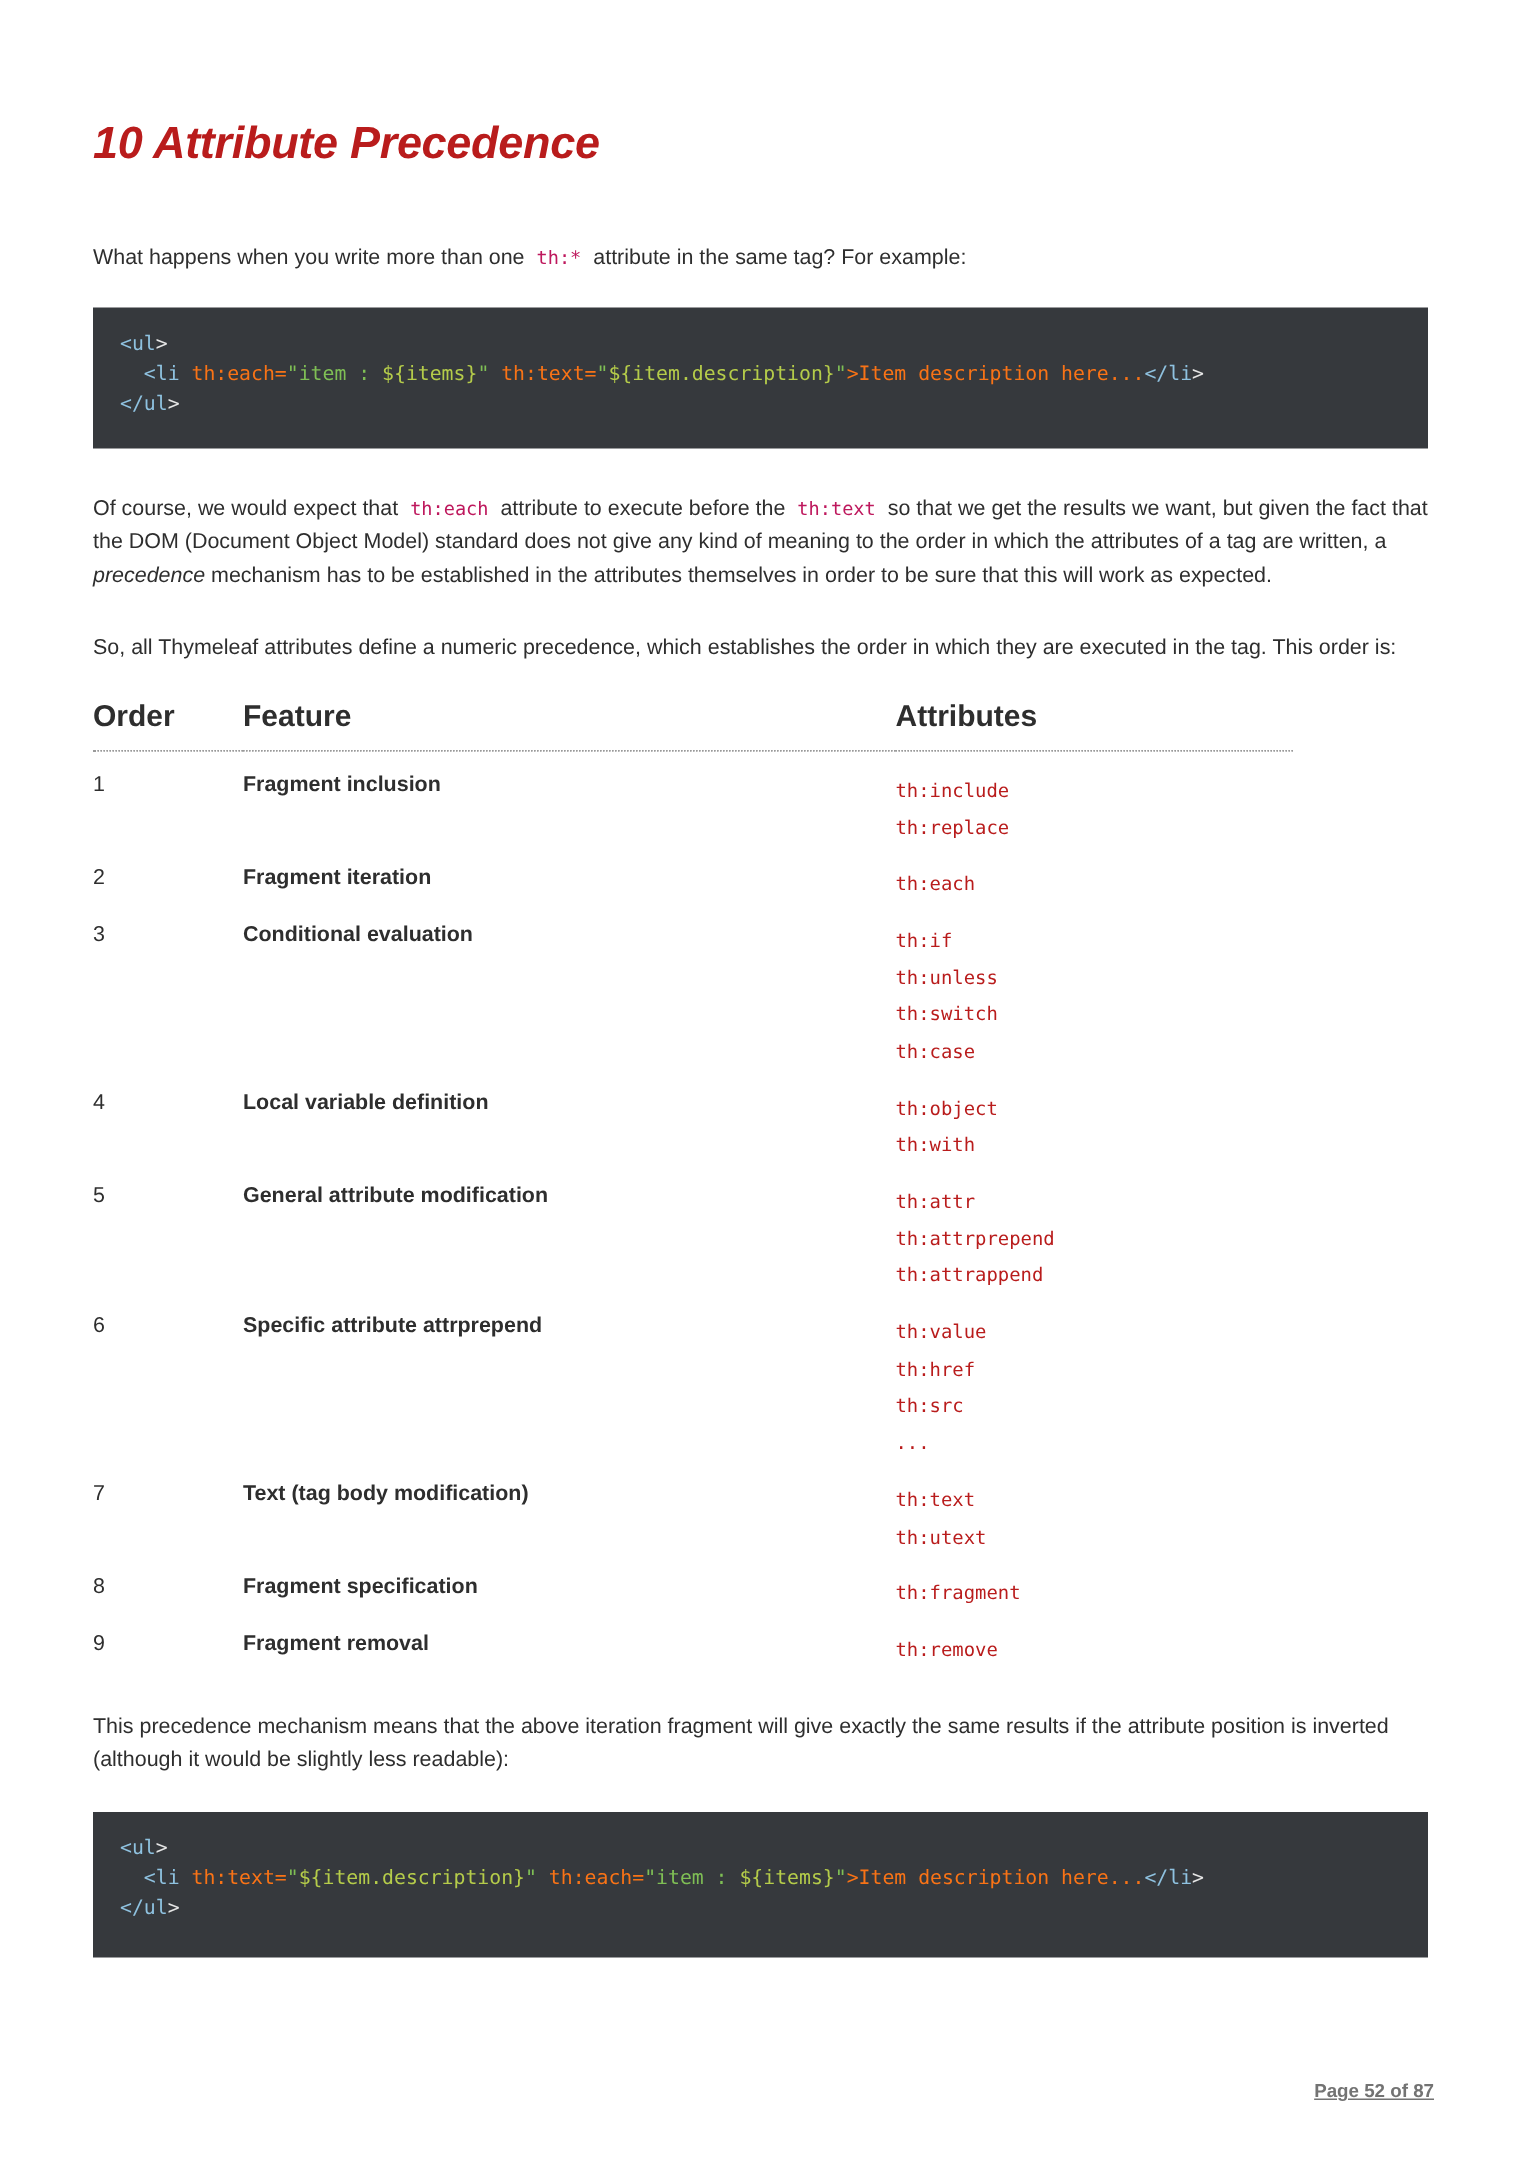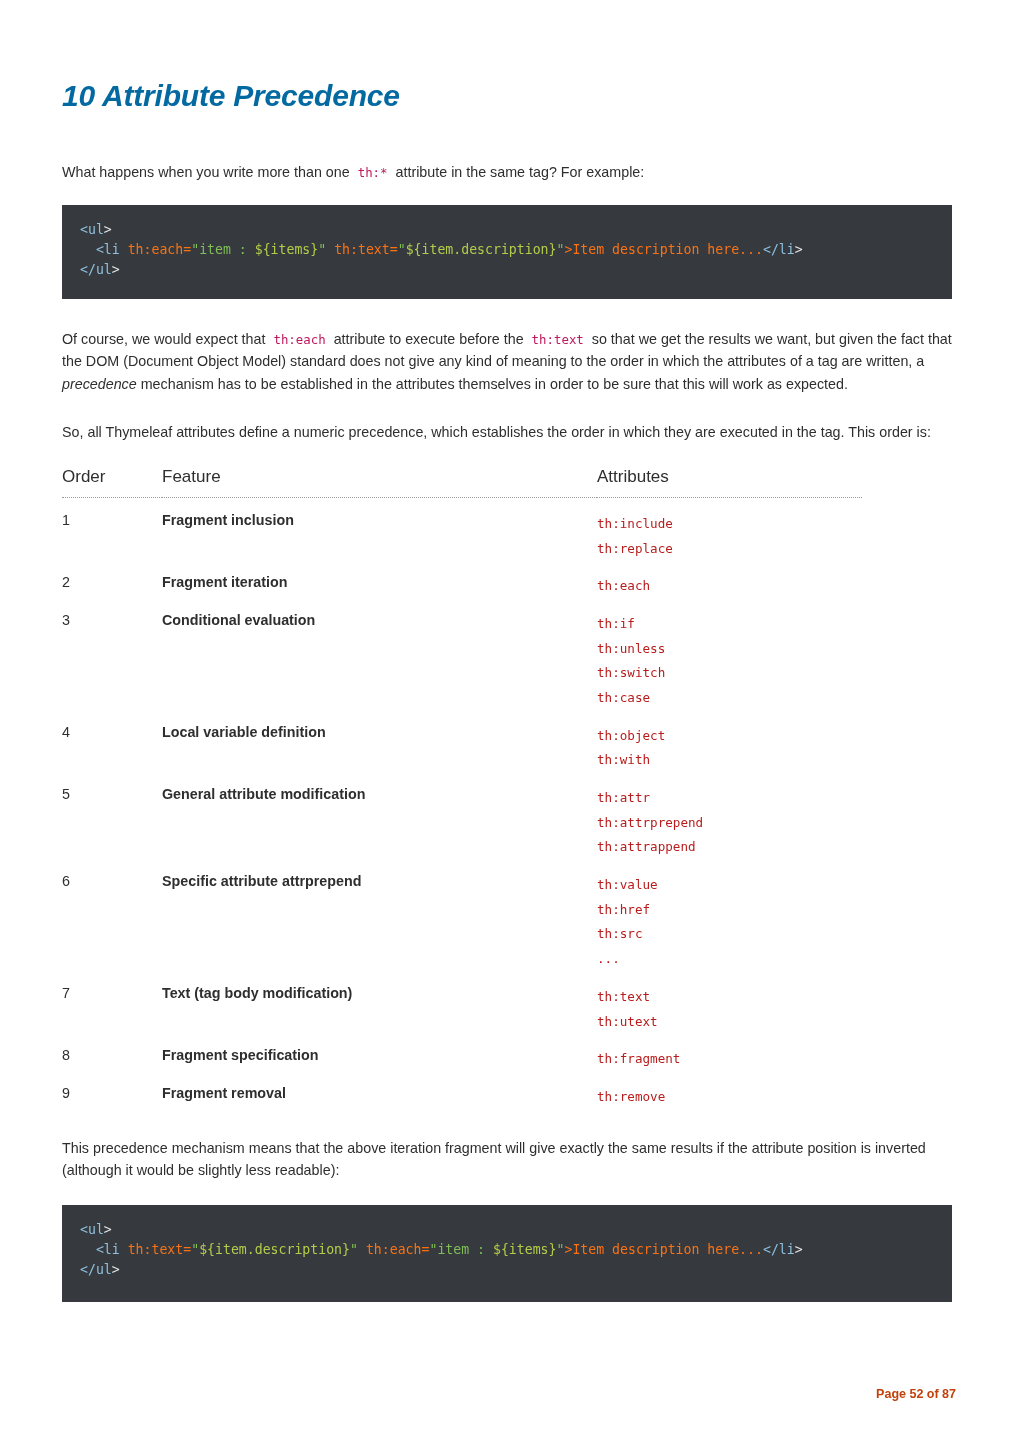--- a/index.html
+++ b/index.html
@@ -21,21 +21,21 @@
     width: 1018px;
     height: 1440px;
     box-sizing: border-box;
     padding: 0 62px;
   }
 
   h1.doc-title {
     font-size: 30px;
     font-weight: bold;
     font-style: italic;
-    color: #0369a1;
+    color: #b91c1c;
     margin: 0;
     padding-top: 78px;
     letter-spacing: -0.2px;
     line-height: 1.2;
   }
 
   p.para {
     font-size: 14.3px;
     line-height: 1.58;
     color: #2e2e2e;
@@ -77,22 +77,22 @@
   .tok-punct  { color: #e6e6e6; }
 
   table.prec {
     border-collapse: collapse;
     margin-top: 24px;
     width: 800px;
     table-layout: fixed;
   }
   table.prec th {
     text-align: left;
-    font-size: 17px;
-    font-weight: normal;
+    font-size: 20px;
+    font-weight: bold;
     color: #2e2e2e;
     padding: 0 0 10px 0;
     border-bottom: 1px dotted #9a9a9a;
     vertical-align: bottom;
   }
   table.prec td {
     vertical-align: top;
     padding: 12px 0 0 0;
     font-size: 14.3px;
     color: #2e2e2e;
@@ -113,21 +113,22 @@
   }
   tr.trow td { padding-top: 13px; }
   tr.trow:first-child td { padding-top: 14px; }
 
   .footer {
     position: absolute;
     right: 62px;
     bottom: 39px;
     font-size: 12.5px;
     font-weight: bold;
-    color: #c2410c;
+    color: #737373;
+    text-decoration: underline;
   }
 </style>
 </head>
 <body>
 
 <div class="page">
 
   <h1 class="doc-title">10 Attribute Precedence</h1>
 
   <p class="para p-intro"><span>What happens when you write more than one</span> <code class="inline">th:*</code> <span>attribute in the same tag? For example:</span></p>

